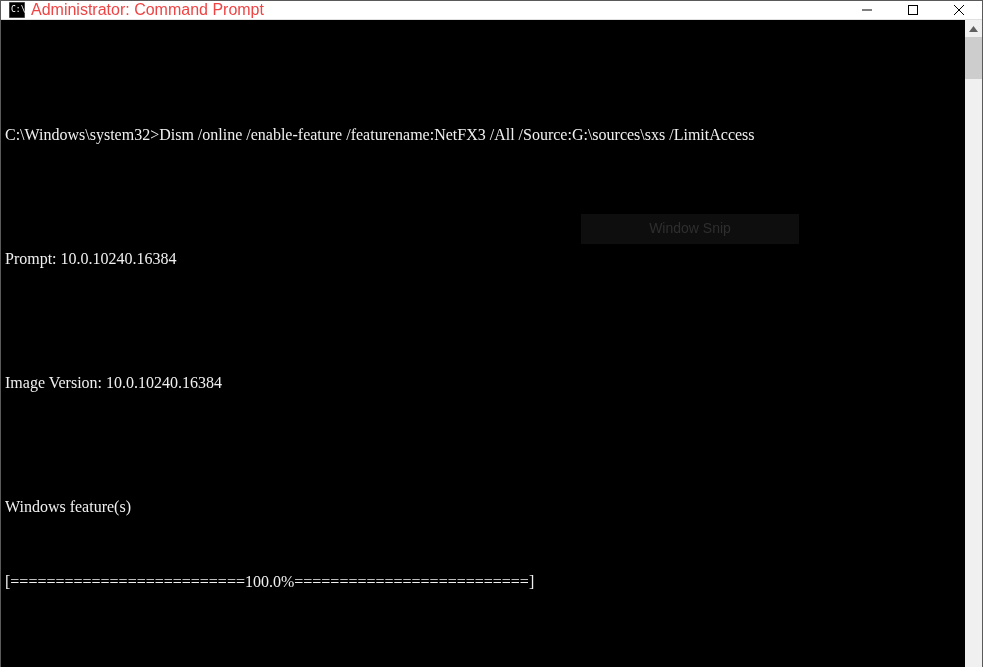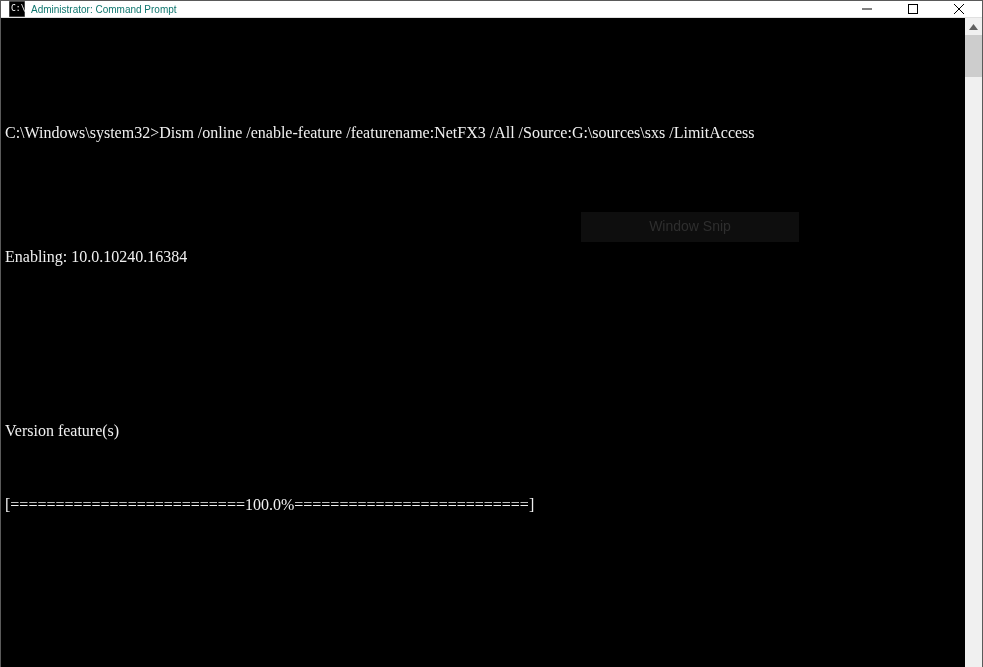--- a/index.html
+++ b/index.html
@@ -35,22 +35,22 @@
       margin-left: 8px;
       margin-right: 6px;
       display: flex;
       align-items: center;
       justify-content: center;
     }
     .titlebar-icon svg {
       display: block;
     }
     .titlebar-title {
-      font-size: 10px;
-      color: #0f766e;
+      font-size: 16px;
+      color: #ef4444;
       flex: 1;
       white-space: nowrap;
     }
     .window-controls {
       display: flex;
       height: 100%;
     }
     .window-control {
       width: 46px;
       height: 100%;
@@ -158,24 +158,25 @@
           </svg>
       </div>
     </div>
   </div>
 
   <div class="content-area">
     <div class="terminal">
       <span class="terminal-line"></span>
       <span class="terminal-line">C:\Windows\system32&gt;Dism /online /enable-feature /featurename:NetFX3 /All /Source:G:\sources\sxs /LimitAccess</span>
       <span class="terminal-line"></span>
-      <span class="terminal-line">Enabling: 10.0.10240.16384</span>
+      <span class="terminal-line">Prompt: 10.0.10240.16384</span>
       <span class="terminal-line"></span>
+      <span class="terminal-line">Image Version: 10.0.10240.16384</span>
       <span class="terminal-line"></span>
-      <span class="terminal-line">Version feature(s)</span>
+      <span class="terminal-line">Windows feature(s)</span>
       <span class="terminal-line">[==========================100.0%==========================]</span>
       
       <span class="terminal-line"></span>
       
       <div class="snip-overlay">Window Snip</div>
     </div>
 
     <div class="scrollbar">
       <div class="scroll-arrow">
         <svg width="9" height="6" viewBox="0 0 9 6">

